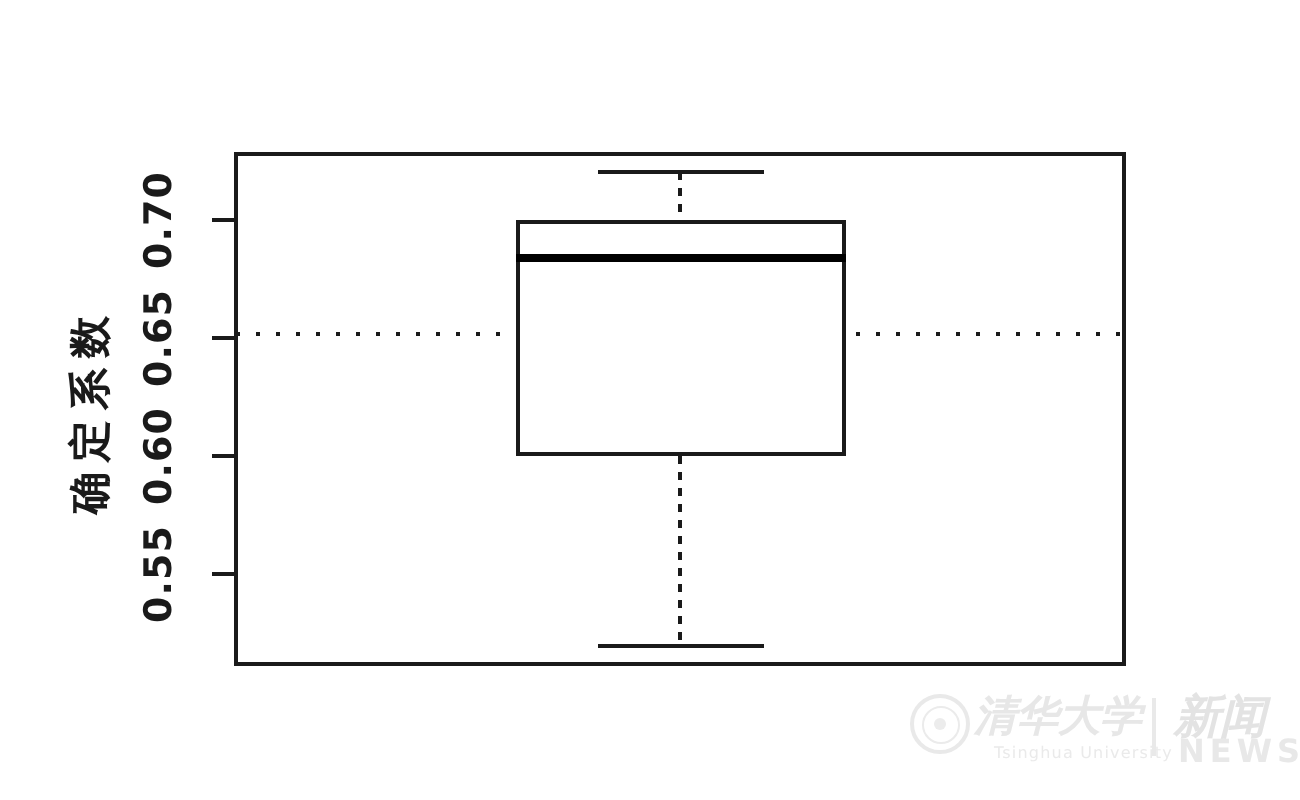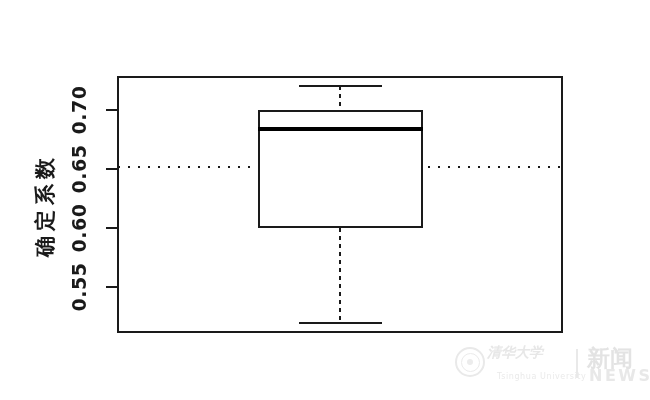--- a/index.html
+++ b/index.html
@@ -96,21 +96,21 @@
   .wm-seal-core {
     width: 6px; height: 6px;
     background: #ececec;
     border-radius: 50%;
   }
   .wm-cn-name {
     left: 487px; top: 344px;
     font-family: "DejaVu Serif", "Liberation Serif", serif;
     font-style: italic;
     font-weight: 700;
-    font-size: 14px;
+    font-size: 21px;
     letter-spacing: 0px;
     color: #e7e7e7;
     white-space: nowrap;
   }
   .wm-en-name {
     left: 497px; top: 372px;
     font-size: 8px;
     letter-spacing: 0.6px;
     color: #eaeaea;
     white-space: nowrap;
@@ -119,20 +119,21 @@
     left: 576px; top: 349px;
     width: 2px; height: 29px;
     background: #e9e9e9;
   }
   .wm-channel-cn {
     left: 587px; top: 343px;
     font-size: 23px;
     font-weight: 700;
     color: #e3e3e3;
     white-space: nowrap;
+    font-style: italic;
   }
   .wm-channel-en {
     left: 589px; top: 366px;
     font-size: 16px;
     font-weight: 700;
     letter-spacing: 2.5px;
     color: #e8e8e8;
     white-space: nowrap;
   }
 </style>

